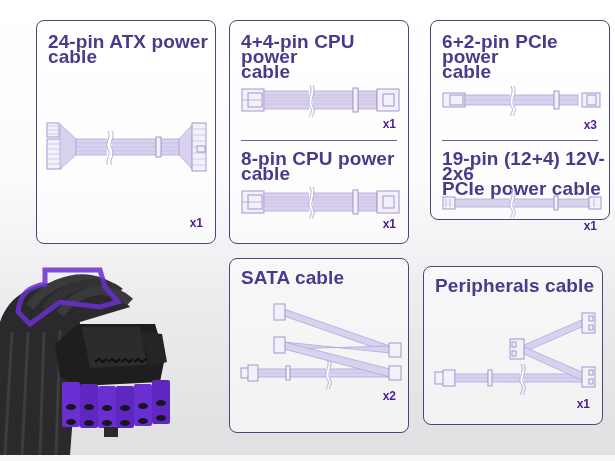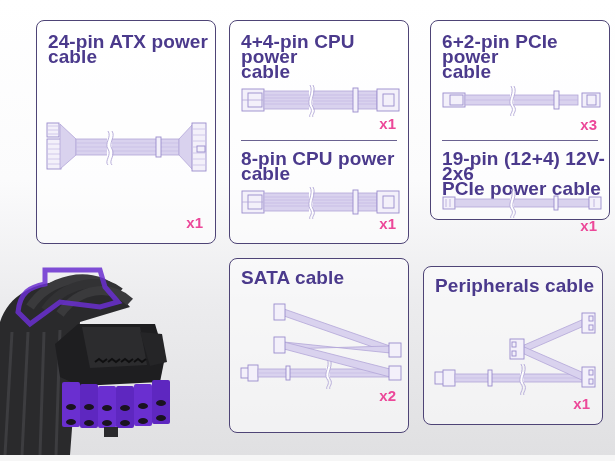--- a/index.html
+++ b/index.html
@@ -18,23 +18,23 @@
   .title {
     position: absolute;
     color: #4b3a8c;
     font-weight: bold;
     font-size: 19px;
     line-height: 15px;
     letter-spacing: 0.1px;
   }
   .qty {
     position: absolute;
-    color: #ec4899;
+    color: #4c1d95;
     font-weight: bold;
-    font-size: 15px;
+    font-size: 12px;
     line-height: 18px;
   }
   .divider {
     position: absolute;
     height: 1.4px;
     background: #6a6290;
   }
   svg.cable { position: absolute; overflow: visible; }
   .wire { fill: #d9d2ee; stroke: #b2a6d8; stroke-width: 0.8; }
   .conn { fill: #f3f0fa; stroke: #9a8ccc; stroke-width: 0.9; }

